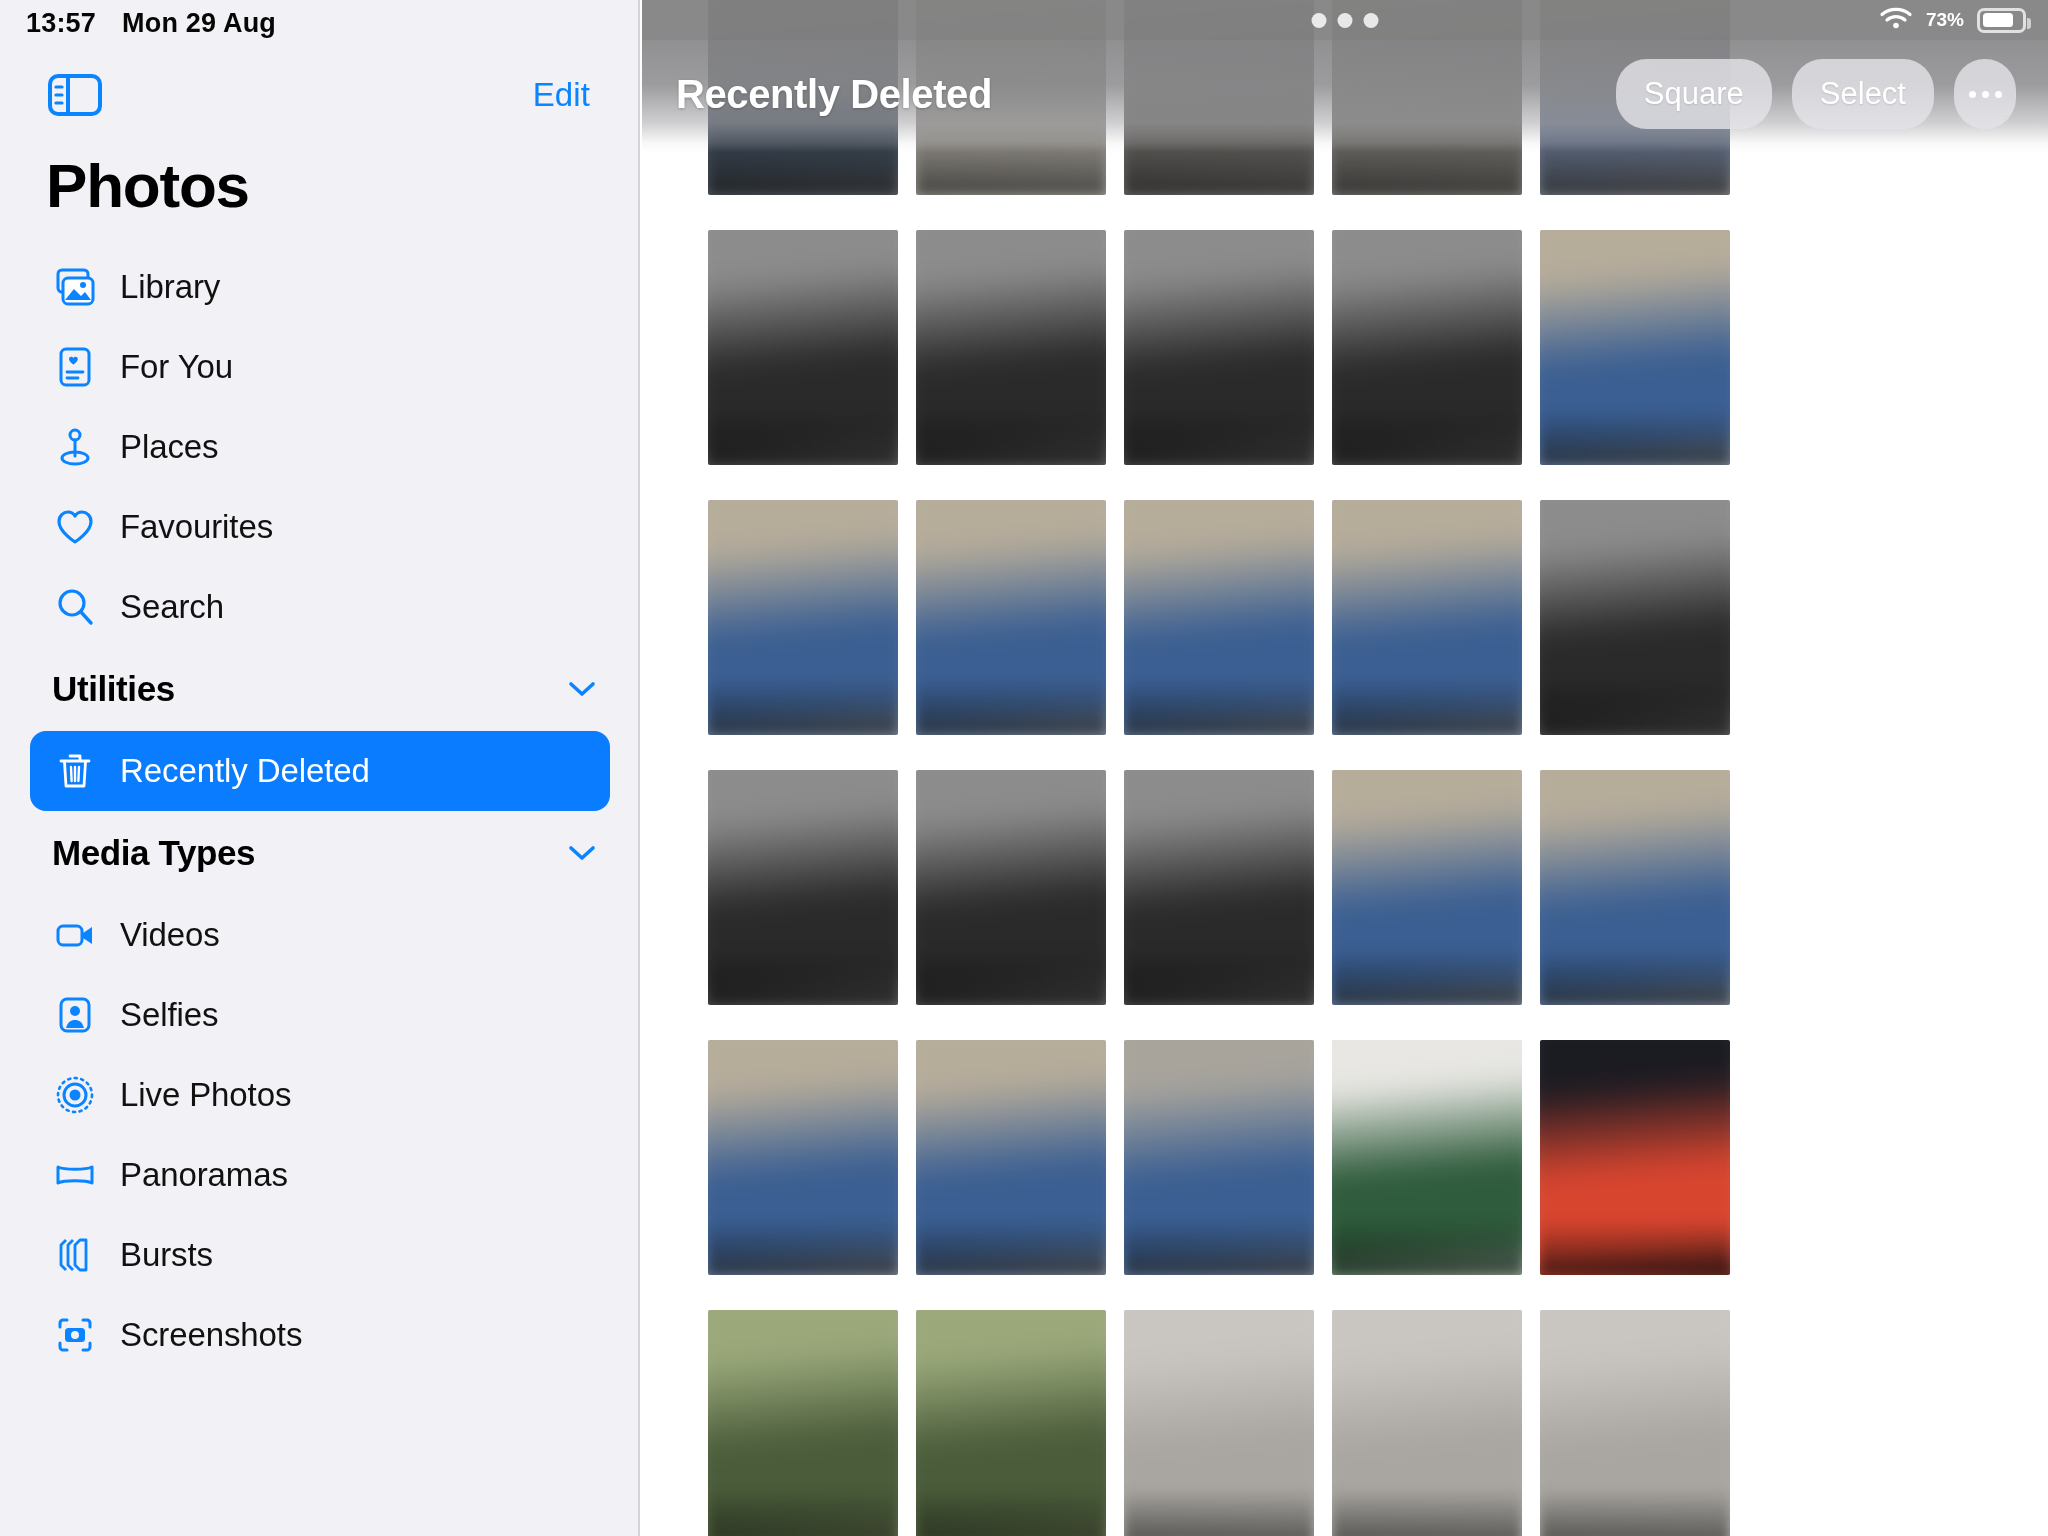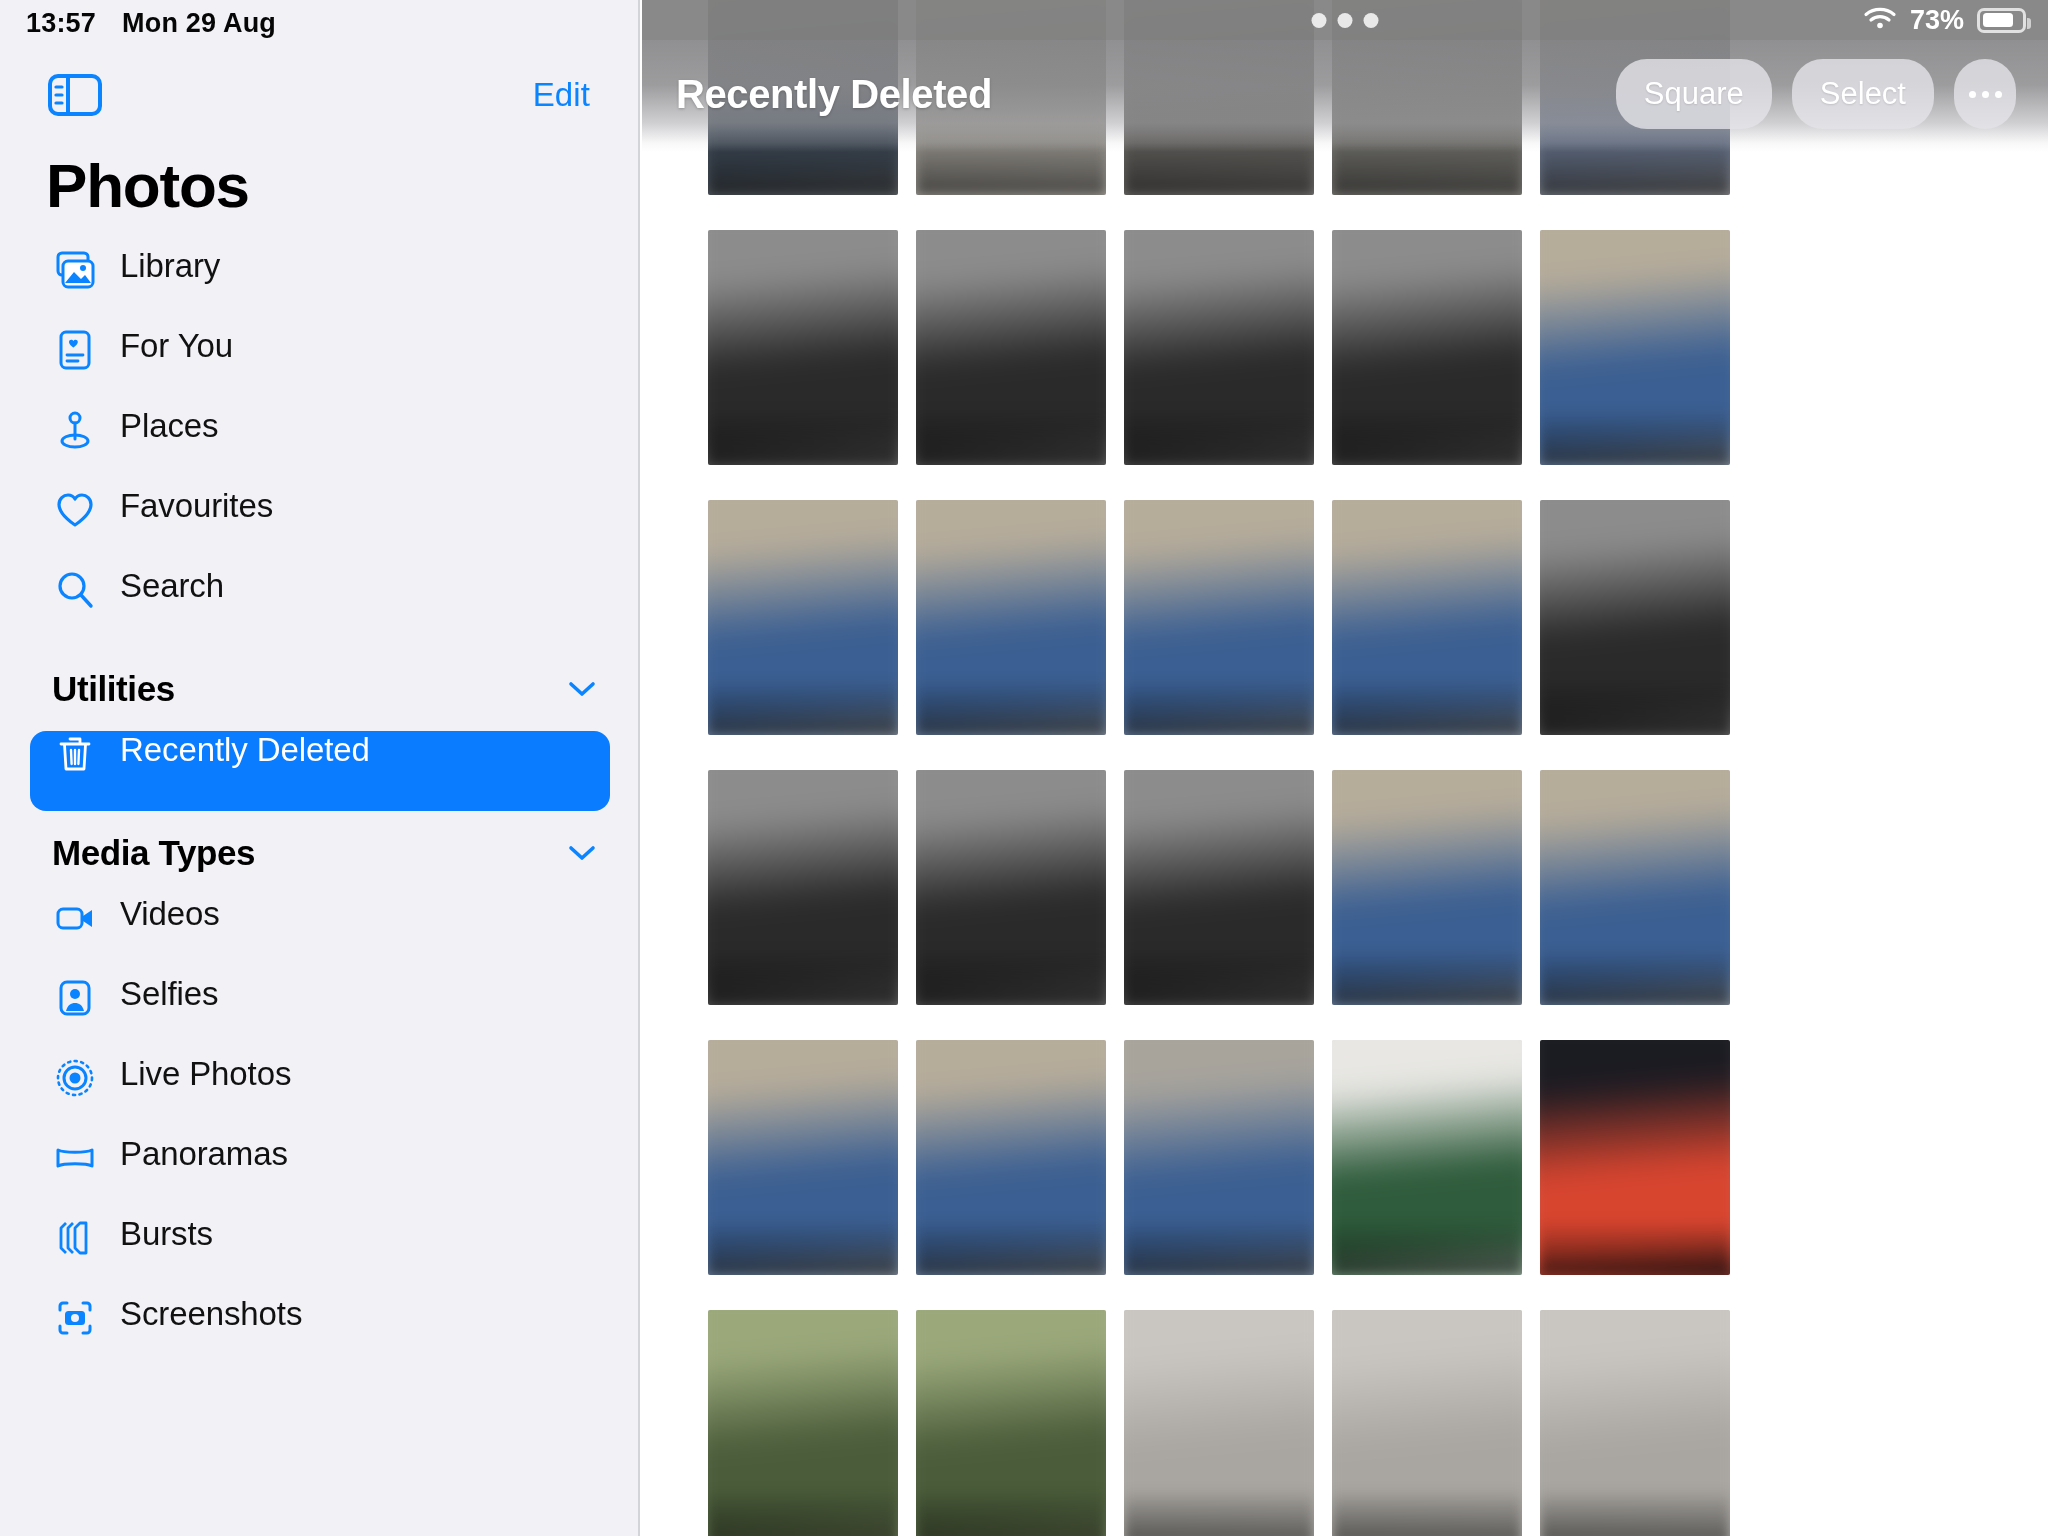--- a/index.html
+++ b/index.html
@@ -35,21 +35,21 @@
     font-size:33px; color:#0A84FF; font-weight:400; background:none;
     border:none; cursor:pointer; font-family:inherit; letter-spacing:0.1px;
   }
   .sb-title {
     position:absolute; left:46px; top:150px;
     font-size:62px; font-weight:800; color:#000; letter-spacing:-1.2px;
   }
   .sb-list { position:absolute; left:0; top:247px; width:640px; }
   .sb-item {
     position:relative; height:80px; margin:0 30px 0 30px;
-    display:flex; border-radius:16px;
+    display:flex; align-items:center; border-radius:16px;
     padding-left:22px; cursor:pointer;
   }
   .sb-item .ic {
     width:46px; height:46px; flex:0 0 46px;
     display:flex; align-items:center; justify-content:center;
     margin-right:22px;
   }
   .sb-item .lb {
     font-size:33px; color:#111; letter-spacing:-0.1px; white-space:nowrap;
   }
@@ -92,21 +92,21 @@
     display:flex; gap:11px; z-index:31;
   }
   .multitask-dots i {
     width:15px; height:15px; border-radius:50%;
     background:rgba(255,255,255,0.82); display:block;
   }
   .st-right {
     position:absolute; right:22px; top:0; height:40px;
     display:flex; align-items:center; gap:13px; z-index:32;
   }
-  .st-right .pct { font-size:27px; font-weight:600; color:#fff; }
+  .st-right .pct { font-size:19px; font-weight:600; color:#fff; }
   .battery {
     width:49px; height:25px; border:3px solid rgba(255,255,255,0.75);
     border-radius:7px; position:relative; display:block;
   }
   .battery::after {
     content:""; position:absolute; right:-8px; top:7px;
     width:4px; height:11px; border-radius:0 3px 3px 0;
     background:rgba(255,255,255,0.6);
   }
   .battery i {

